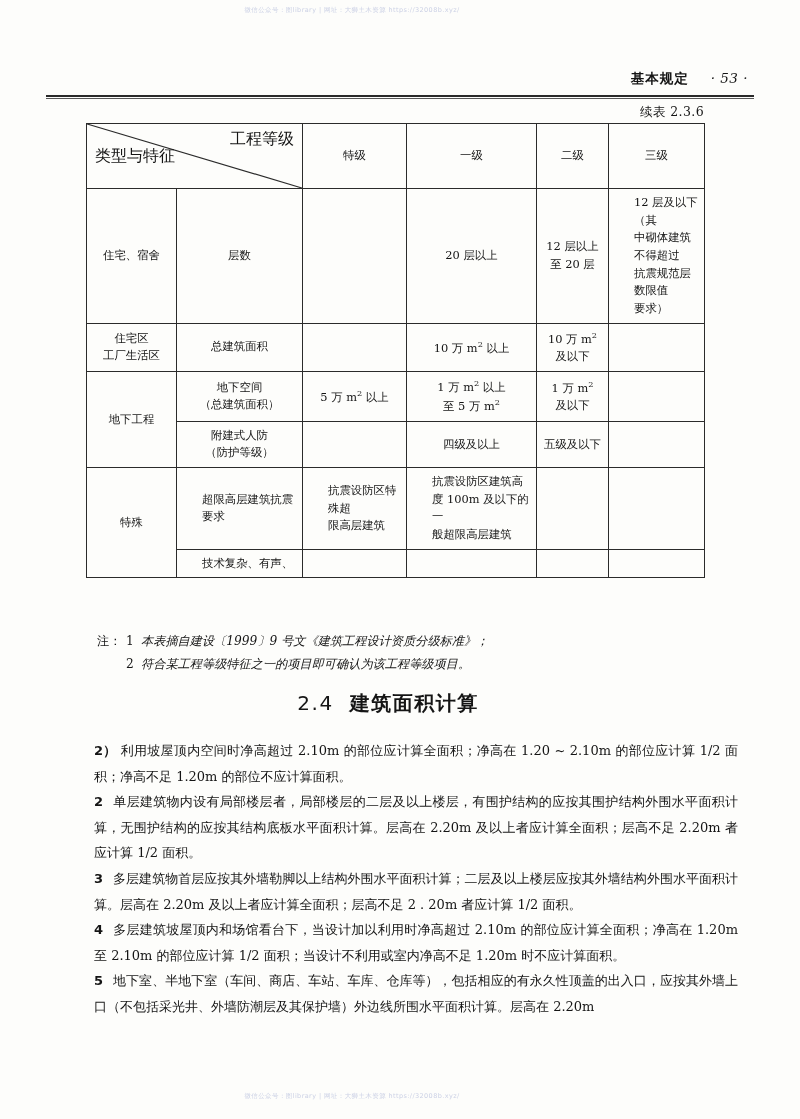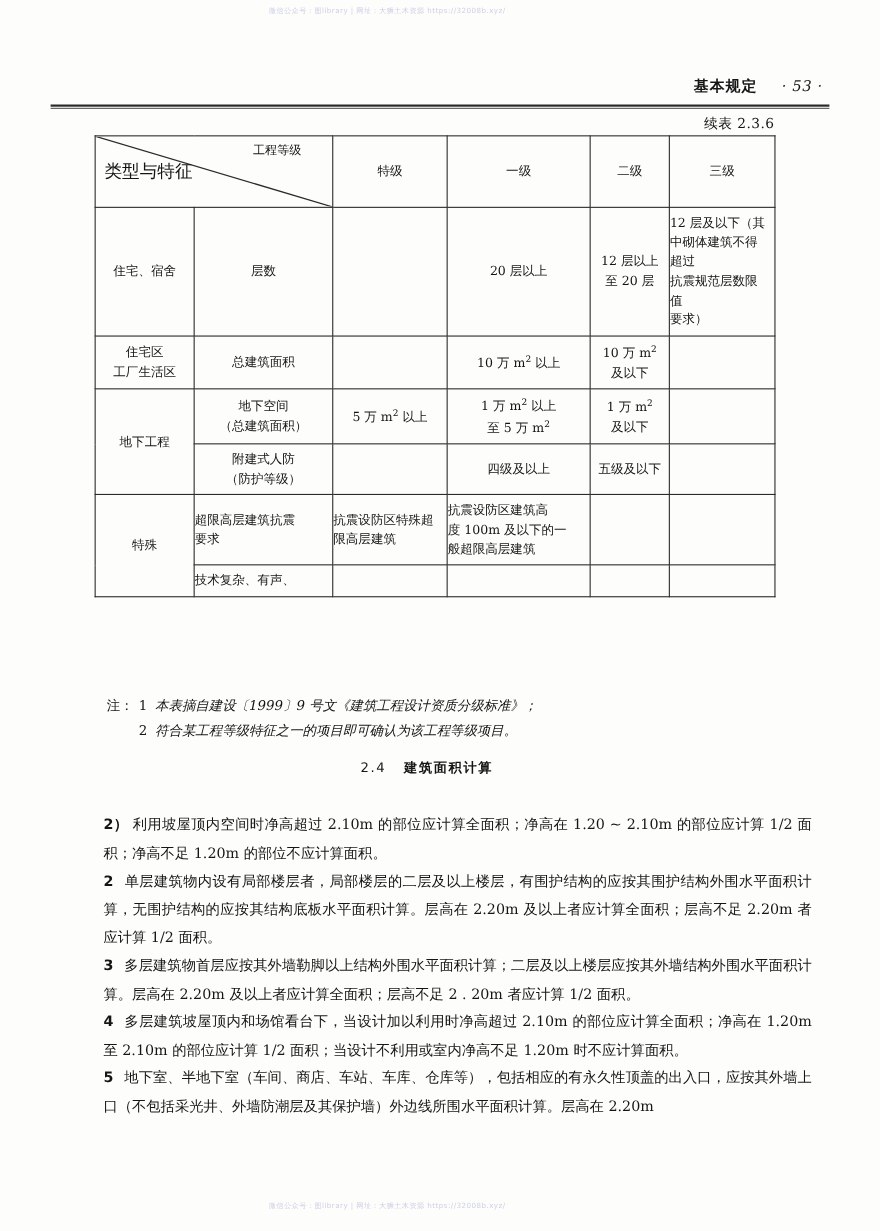--- a/index.html
+++ b/index.html
@@ -95,42 +95,43 @@
   }
   table.spec td {
     border: 1px solid #2b2b2b;
     padding: 5px 5px;
     text-align: center;
     vertical-align: middle;
     color: #141414;
   }
   table.spec td.pad-left {
     text-align: left;
-    padding-left: 0;
+    padding-left: 25px;
     padding-right: 4px;
   }
   table.spec td.tall { height: 70px; }
   
   td.diag {
     position: relative;
     height: 54px;
     padding: 0;
     overflow: hidden;
   }
   td.diag .dl {
     position: absolute;
     left: 0; top: 0;
     width: 100%; height: 100%;
   }
   td.diag .hdr-top {
     position: absolute;
-    right: 28px;
+    right: 8px;
     top: 4px;
-    font-size: 11px;
-    white-space: nowrap;
+    font-size: 16px;
+    white-space: nowrap;
+    font-family: Liberation Mono, monospace;
   }
   td.diag .hdr-bot {
     position: absolute;
     left: 8px;
     bottom: 19px;
     font-size: 16px;
     white-space: nowrap;
   }
   .sup { font-size: .72em; vertical-align: super; }
   .cellline { display: block; }
@@ -160,21 +161,21 @@
 
   
   h2.section {
     position: absolute;
     left: 0;
     top: 690px;
     width: 776px;
     margin: 0;
     text-align: center;
     font-family: "DejaVu Sans", "Liberation Sans", sans-serif;
-    font-size: 12px;
+    font-size: 20px;
     font-weight: bold;
     letter-spacing: 1.5px;
   }
   h2.section .secnum {
     margin-right: 16px;
     font-weight: normal;
   }
 
   
   .body {

